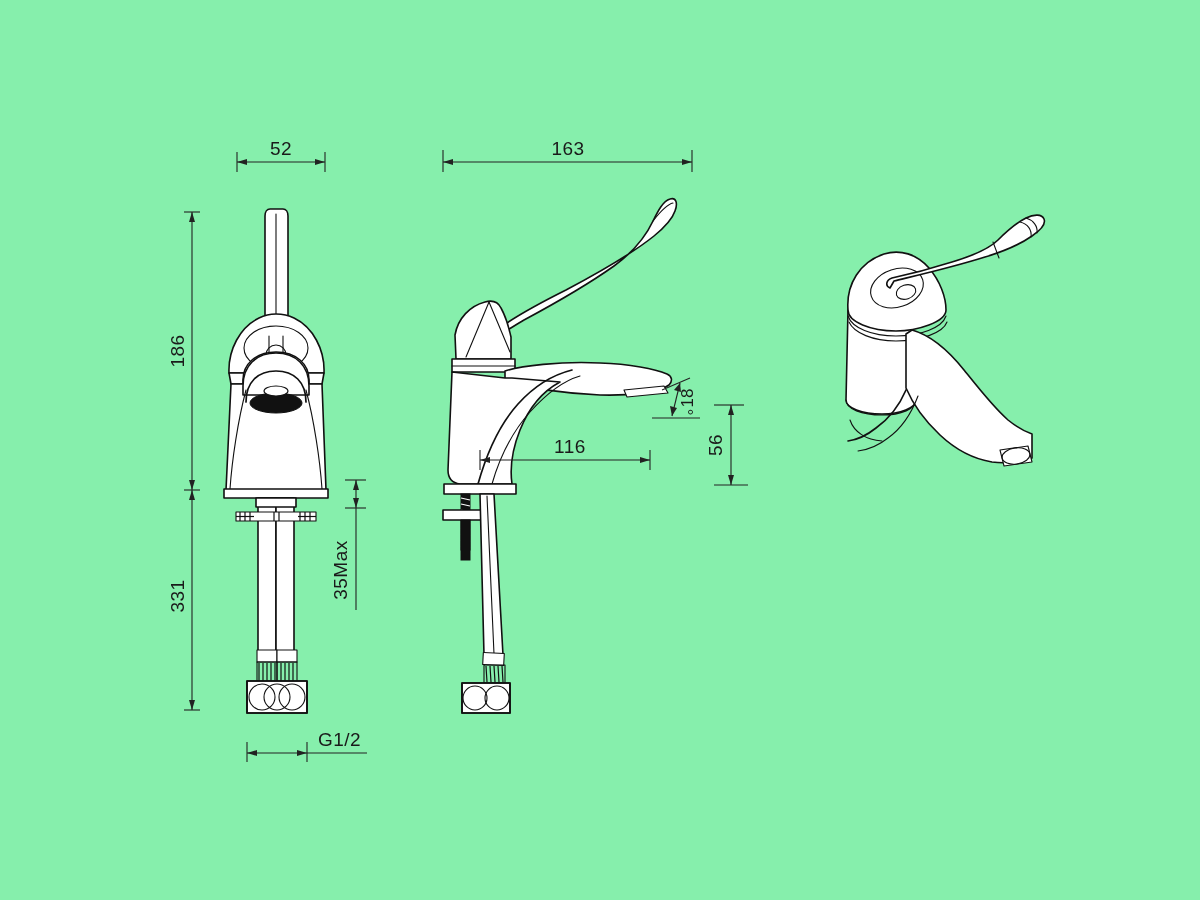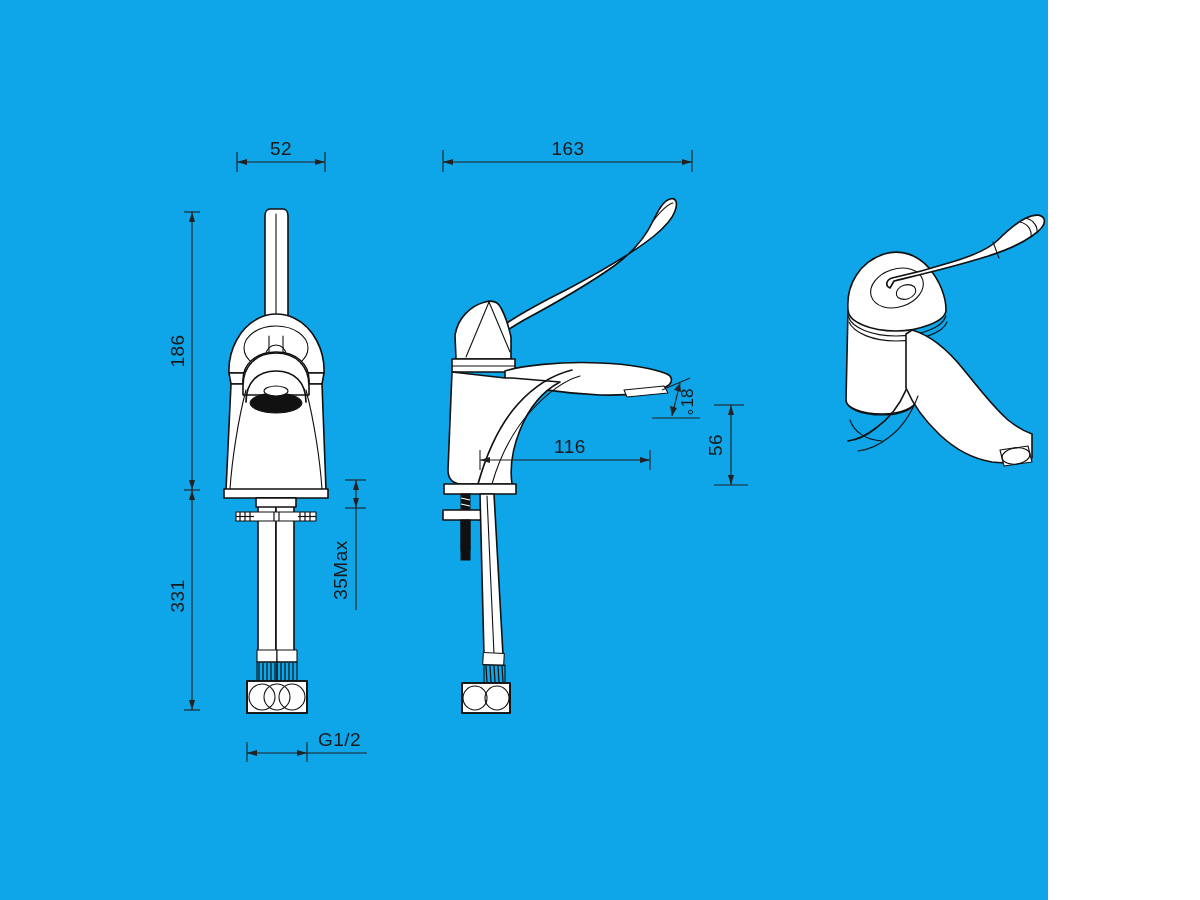--- a/index.html
+++ b/index.html
@@ -5,23 +5,23 @@
   html, body {
     margin: 0;
     padding: 0;
     background: #ffffff;
   }
   body {
     font-family: "Liberation Sans", sans-serif;
   }
   #sheet {
     position: relative;
-    width: 1048px;
+    width: 1200px;
     height: 900px;
-    background: #0ea5e9;
+    background: #86efac;
     overflow: hidden;
   }
   #sheet svg {
     position: absolute;
     left: 0;
     top: 0;
   }
   .dimtext {
     font-family: "Liberation Sans", sans-serif;
     font-size: 19px;

